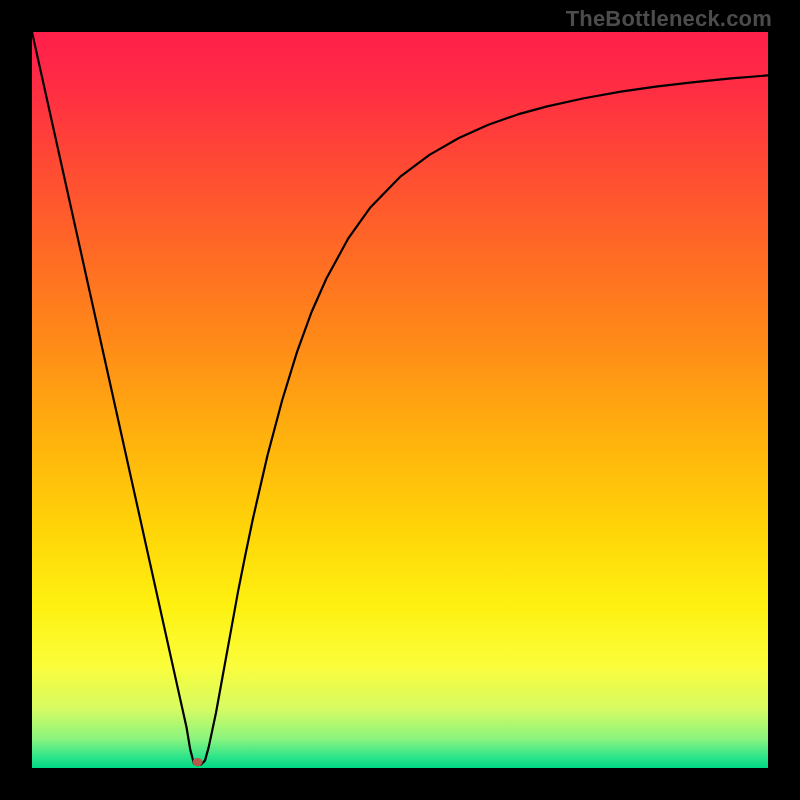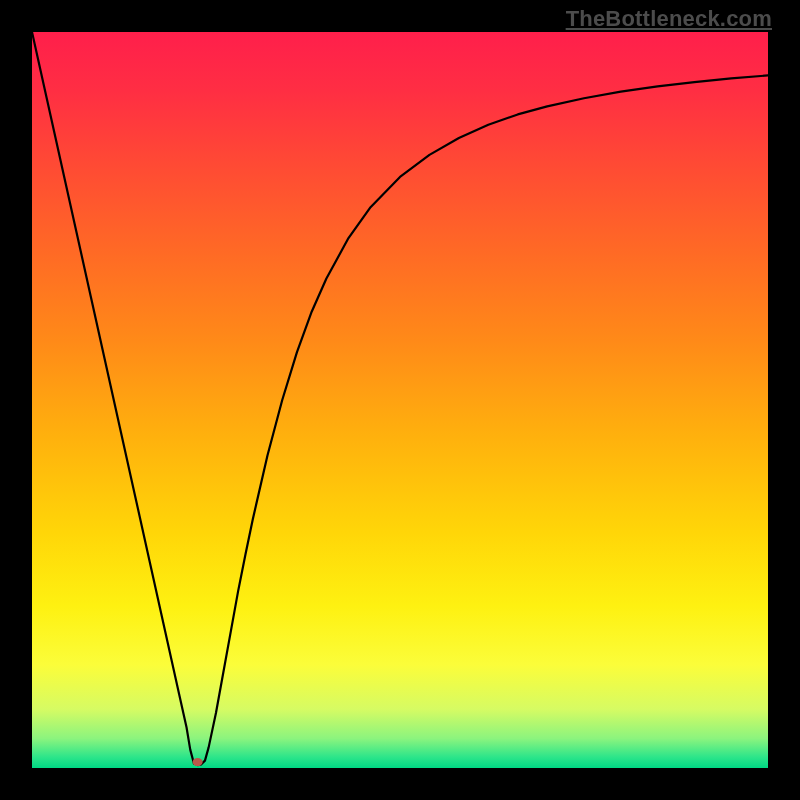--- a/index.html
+++ b/index.html
@@ -24,21 +24,20 @@
     height: 736px;
   }
   .watermark {
     position: absolute;
     top: 6px;
     right: 28px;
     font-size: 22px;
     font-weight: 600;
     color: #4c4c4c;
     letter-spacing: 0.2px;
-    text-decoration: underline;
   }
 </style>
 </head>
 <body>
 
 <div class="container">
   <div class="watermark">TheBottleneck.com</div>
 
   <div class="plot-area">
     <svg id="chart-svg" width="736" height="736" viewBox="0 0 736 736" preserveAspectRatio="none">

